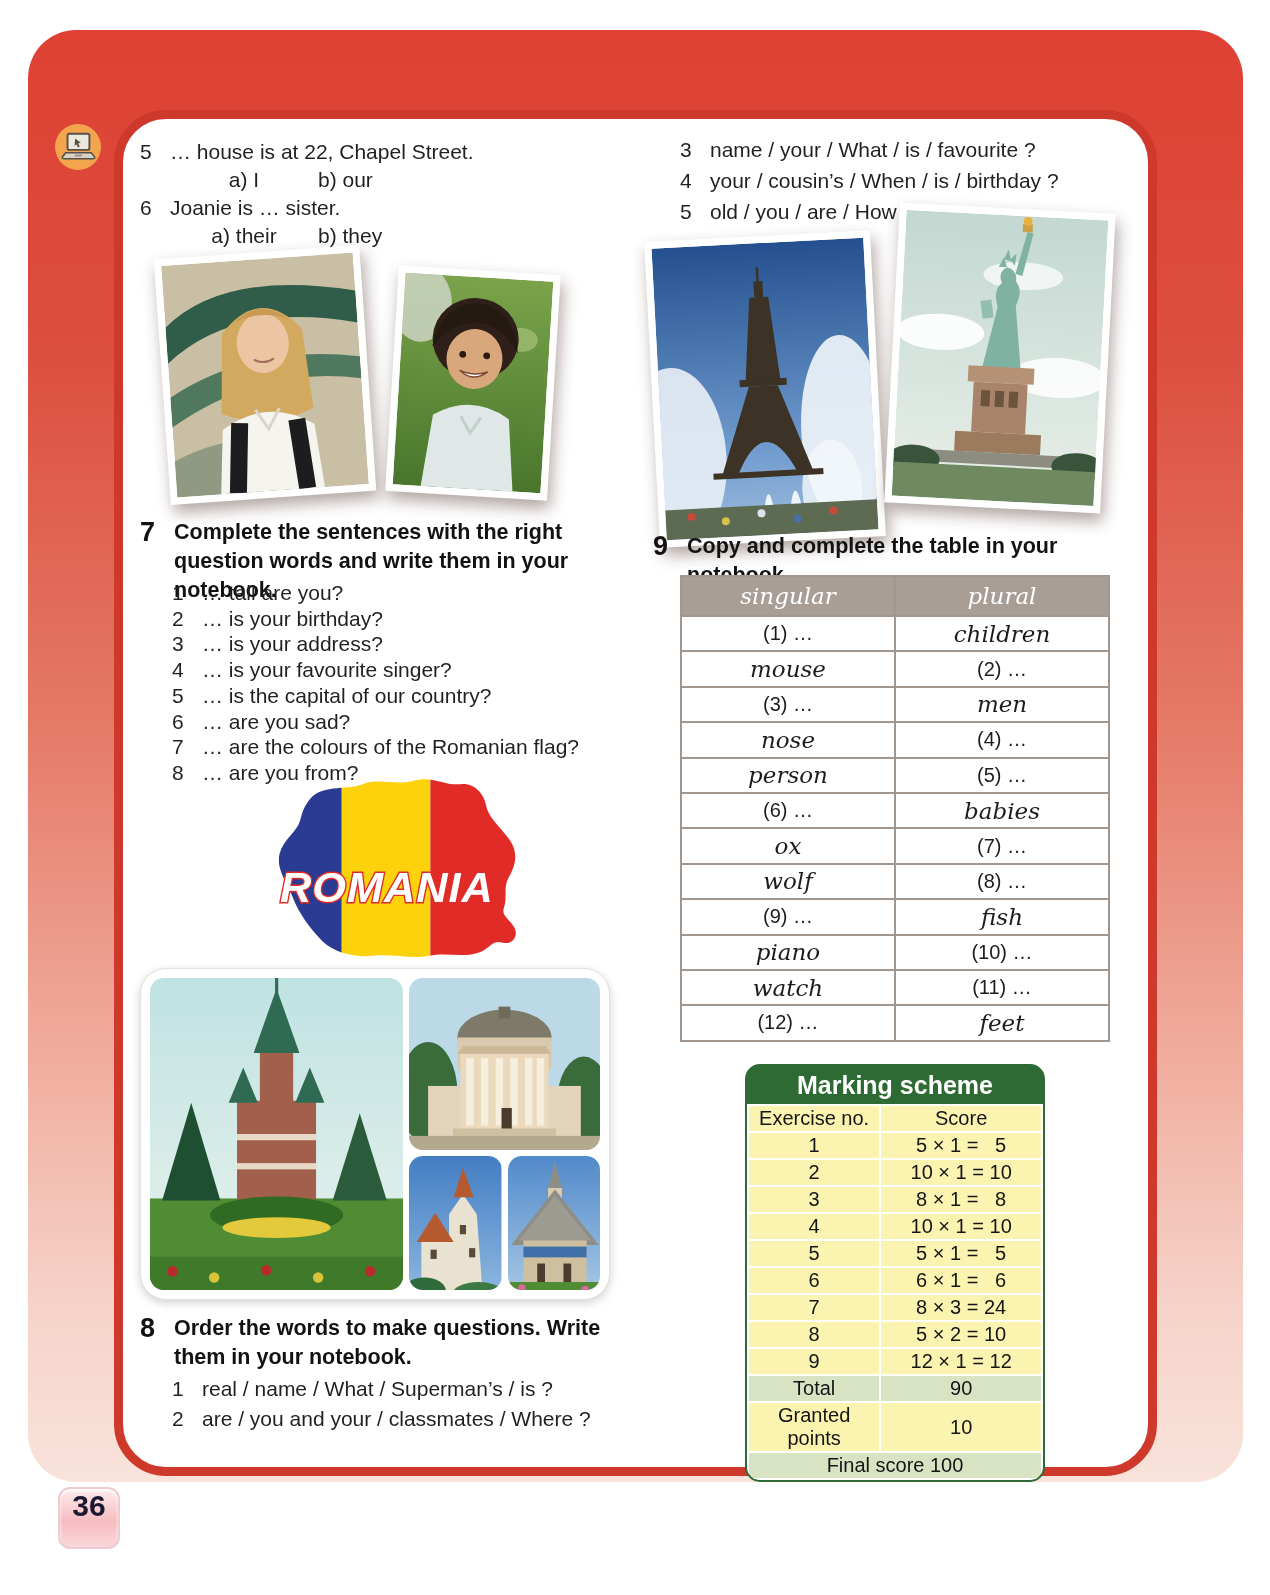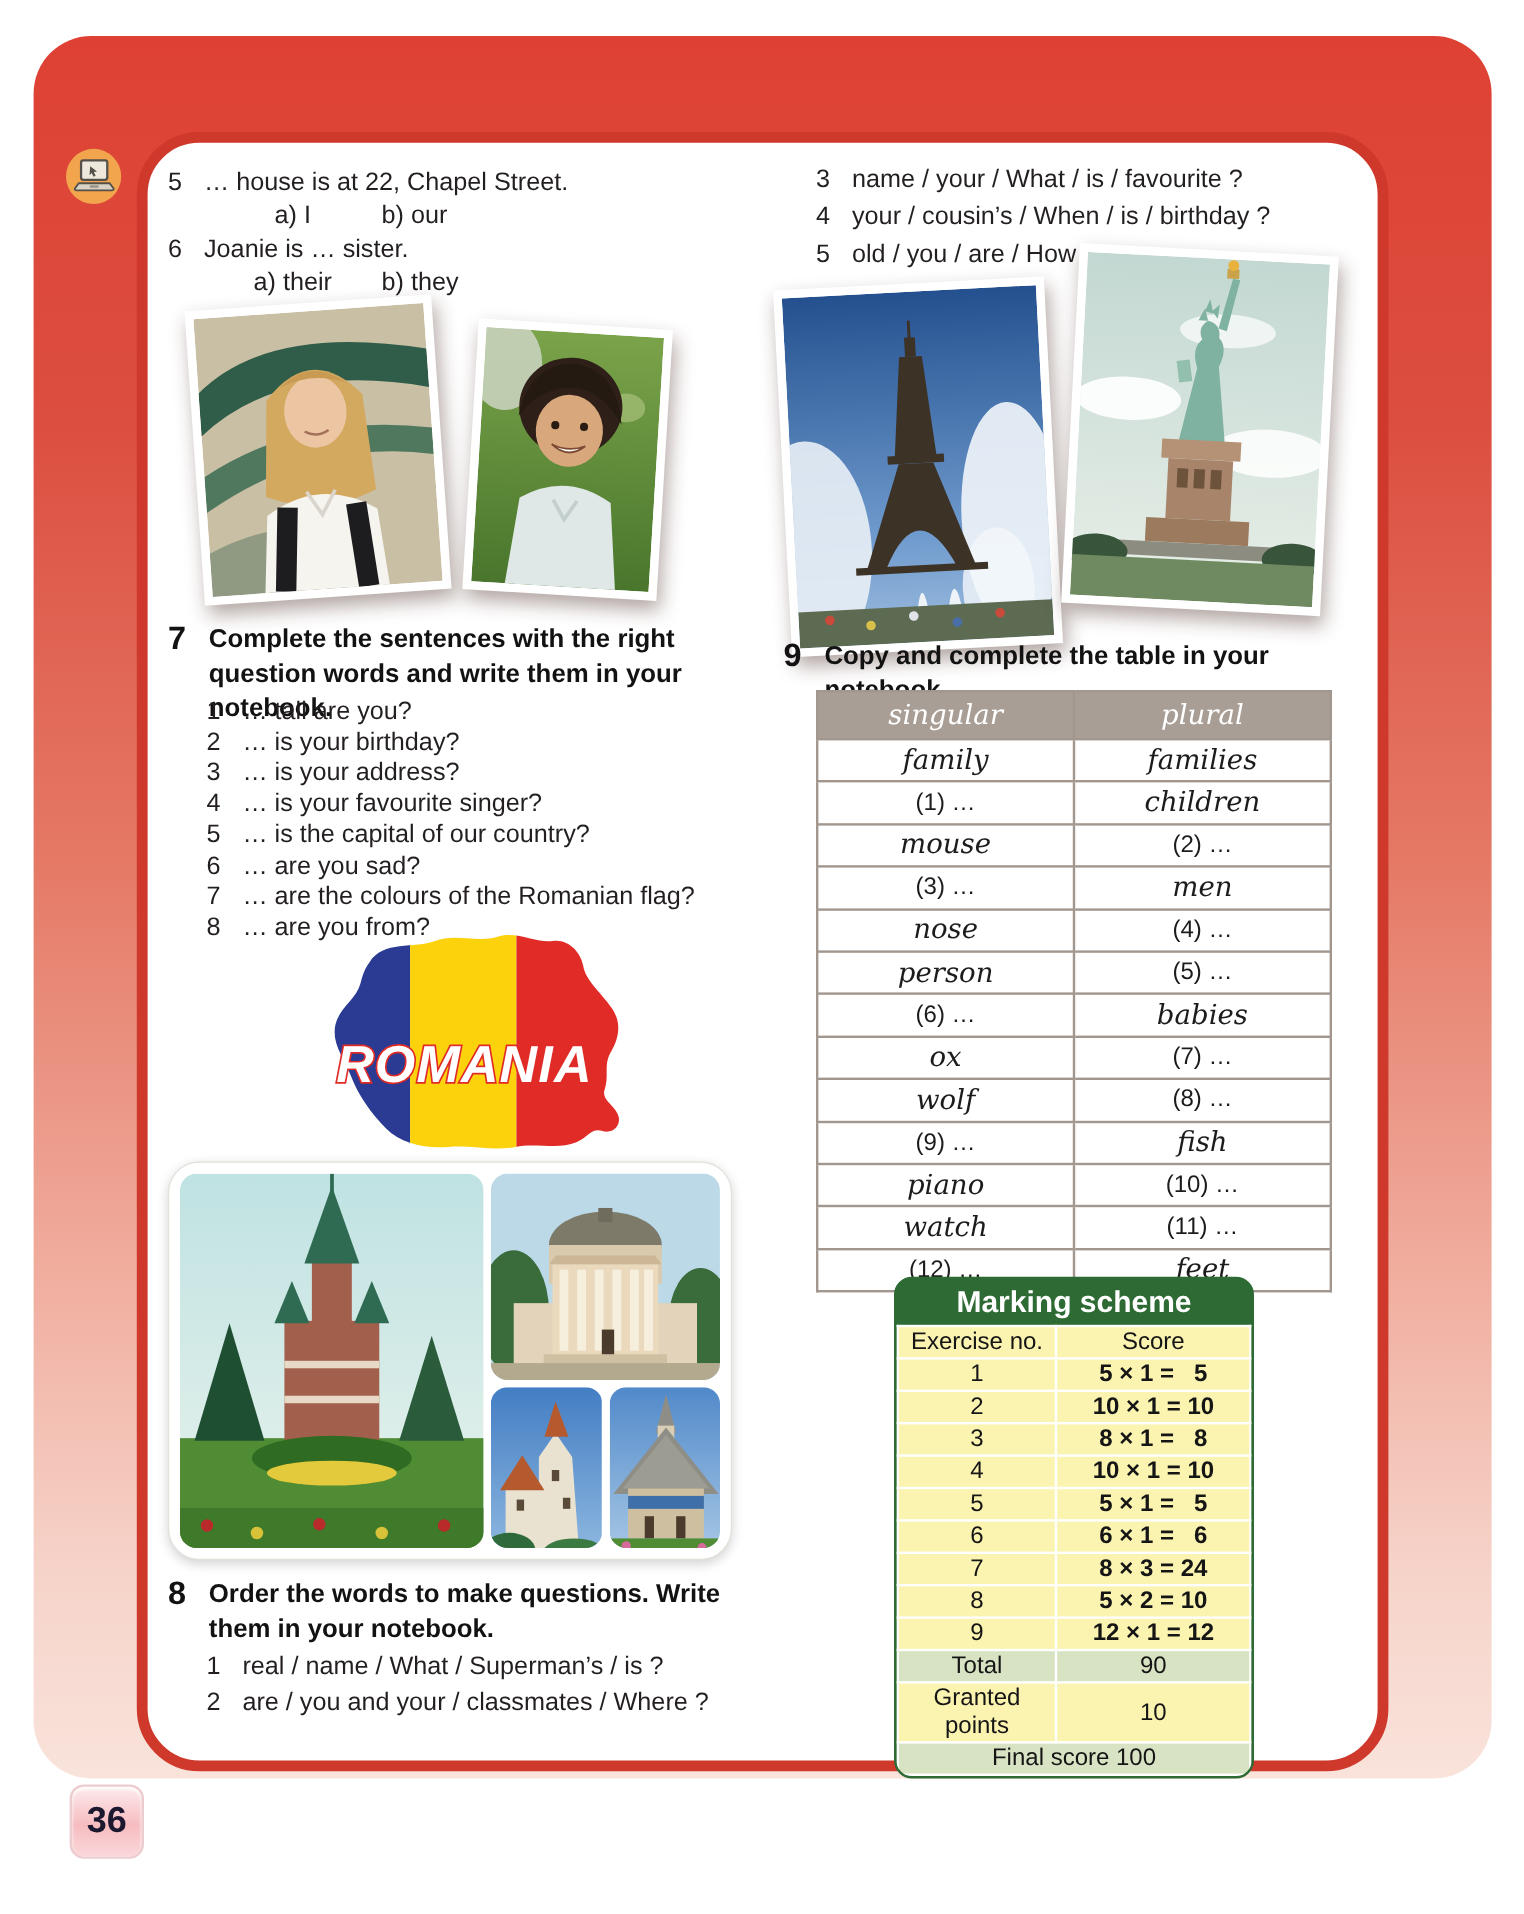--- a/index.html
+++ b/index.html
@@ -16,21 +16,21 @@
     background:#ffffff;border:9px solid #cf392c;border-radius:52px;
   }
   .laptop-badge{
     position:absolute;left:55px;top:124px;width:46px;height:46px;border-radius:50%;
     background:#f2a54c;display:flex;align-items:center;justify-content:center;
   }
   .page-badge{
     position:absolute;left:58px;top:1487px;width:58px;height:58px;border-radius:12px;
     background:linear-gradient(180deg,#fdebec 0%,#f6bcc0 55%,#fad7da 100%);
     border:2px solid #edccd0;box-shadow:inset 0 2px 3px #ffffff;
-    display:flex;align-items:center;justify-content:center;
+    display:flex;justify-content:center;
     font-size:30px;font-weight:bold;color:#1b1830;
   }
   .col{position:absolute;}
   #col-left{left:140px;top:130px;width:488px;height:1330px;}
   #col-right{left:648px;top:128px;width:492px;height:1330px;}
   .block{position:absolute;left:0;}
 
   
   .lrow{display:flex;align-items:flex-start;}
   .lrow .num{width:30px;flex:none;}
@@ -90,21 +90,21 @@
     color:#ffffff;font-size:25px;font-weight:bold;
   }
   .scheme table{border-collapse:collapse;width:100%;}
   .scheme td{
     border:2px solid #ffffff;background:#fbf3b0;text-align:center;
     font-size:20px;height:23px;padding:1px 4px;color:#151515;
   }
   .scheme td.c1{width:45%;}
   .scheme tr.hdr td{font-size:20px;}
   .scheme td.green{background:#d8e3c4;}
-  .scheme td.score{white-space:pre;font-weight:bold;}
+  .scheme td.score{white-space:pre;}
 </style>
 </head>
 <body>
 
 <div class="red-card"></div>
 <div class="white-panel"></div>
 
 <div class="laptop-badge">
   <svg width="38" height="38" viewBox="0 0 40 40">
     <rect x="9" y="6" width="23" height="17" rx="2" fill="#eee8dc" stroke="#55504a" stroke-width="2"></rect>
@@ -449,24 +449,20 @@
 
   <table class="plural-table block" style="top:447px;margin-left:32px;">
     <thead>
         <tr>
           <th>singular</th>
           <th>plural</th>
         </tr>
       </thead>
     <tbody>
         <tr>
-          <td class="hand">family</td>
-          <td class="hand">families</td>
-        </tr>
-        <tr>
           <td class="plain">(1) …</td>
           <td class="hand">children</td>
         </tr>
         <tr>
           <td class="hand">mouse</td>
           <td class="plain">(2) …</td>
         </tr>
         <tr>
           <td class="plain">(3) …</td>
           <td class="hand">men</td>

